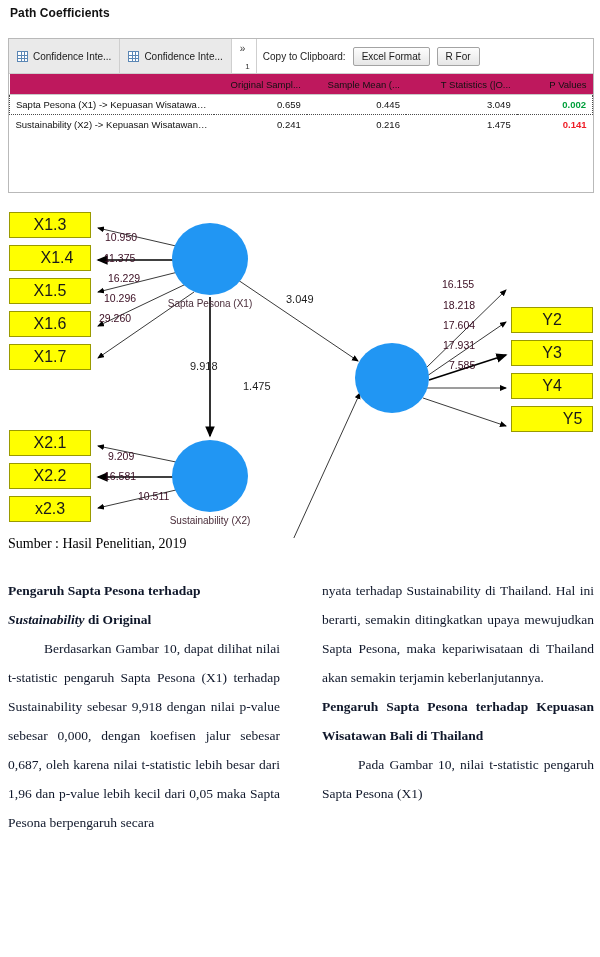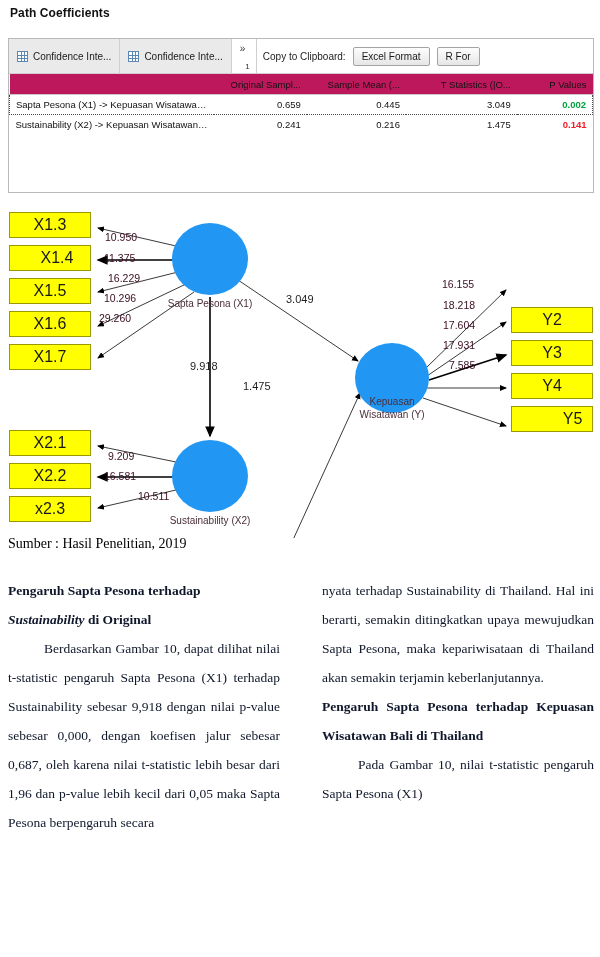--- a/index.html
+++ b/index.html
@@ -252,21 +252,20 @@
     <div class="node-box" style="left:511px;top:109px;">Y2</div>
     <div class="node-box" style="left:511px;top:142px;">Y3</div>
     <div class="node-box" style="left:511px;top:175px;">Y4</div>
     <div class="node-box" style="left:511px;top:208px;padding-left:41px;">Y5</div>
 
     <div class="circle" style="left:172px;top:25px;width:76px;height:72px;"></div>
     <div class="circle" style="left:355px;top:145px;width:74px;height:70px;"></div>
     <div class="circle" style="left:172px;top:242px;width:76px;height:72px;"></div>
 
     <div class="cap" style="left:150px;top:100px;width:120px;">Sapta Pesona (X1)</div>
-    <div class="cap" style="left:332px;top:197px;width:120px;line-height:13px;"><span style="white-space:normal;display:inline-block;width:86px;">Kepuasan Wisatawan (Y)</span></div>
     <div class="cap" style="left:150px;top:317px;width:120px;">Sustainability (X2)</div>
 
     <div class="val" style="left:105px;top:33px;">10.950</div>
     <div class="val" style="left:104px;top:54px;">11.375</div>
     <div class="val" style="left:108px;top:74px;">16.229</div>
     <div class="val" style="left:104px;top:94px;">10.296</div>
     <div class="val" style="left:99px;top:114px;">29.260</div>
 
     <div class="val" style="left:108px;top:252px;">9.209</div>
     <div class="val" style="left:104px;top:272px;">16.581</div>

